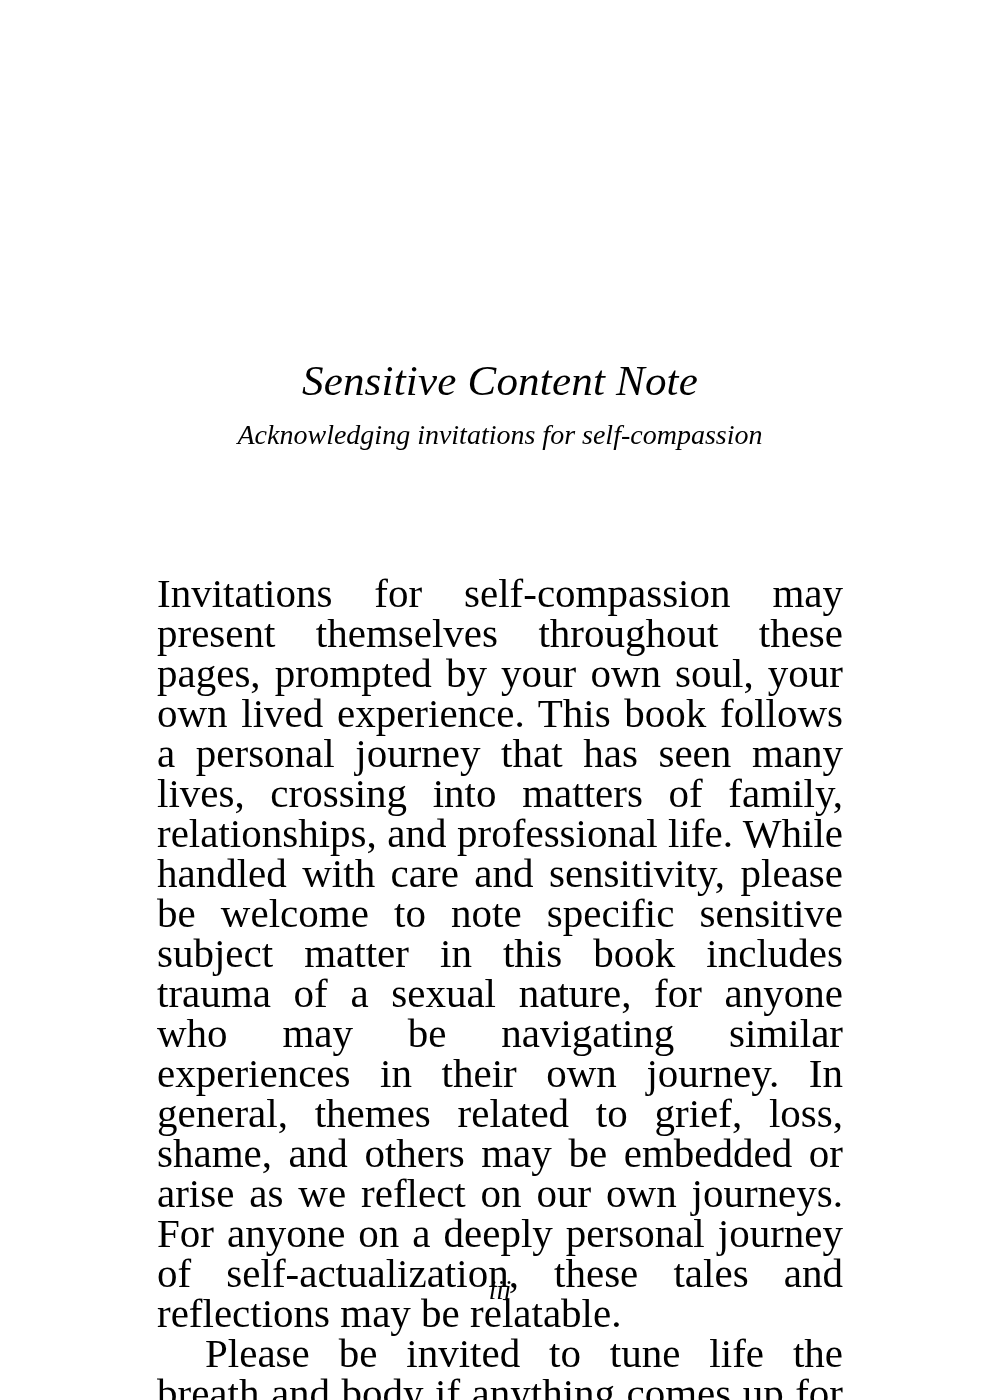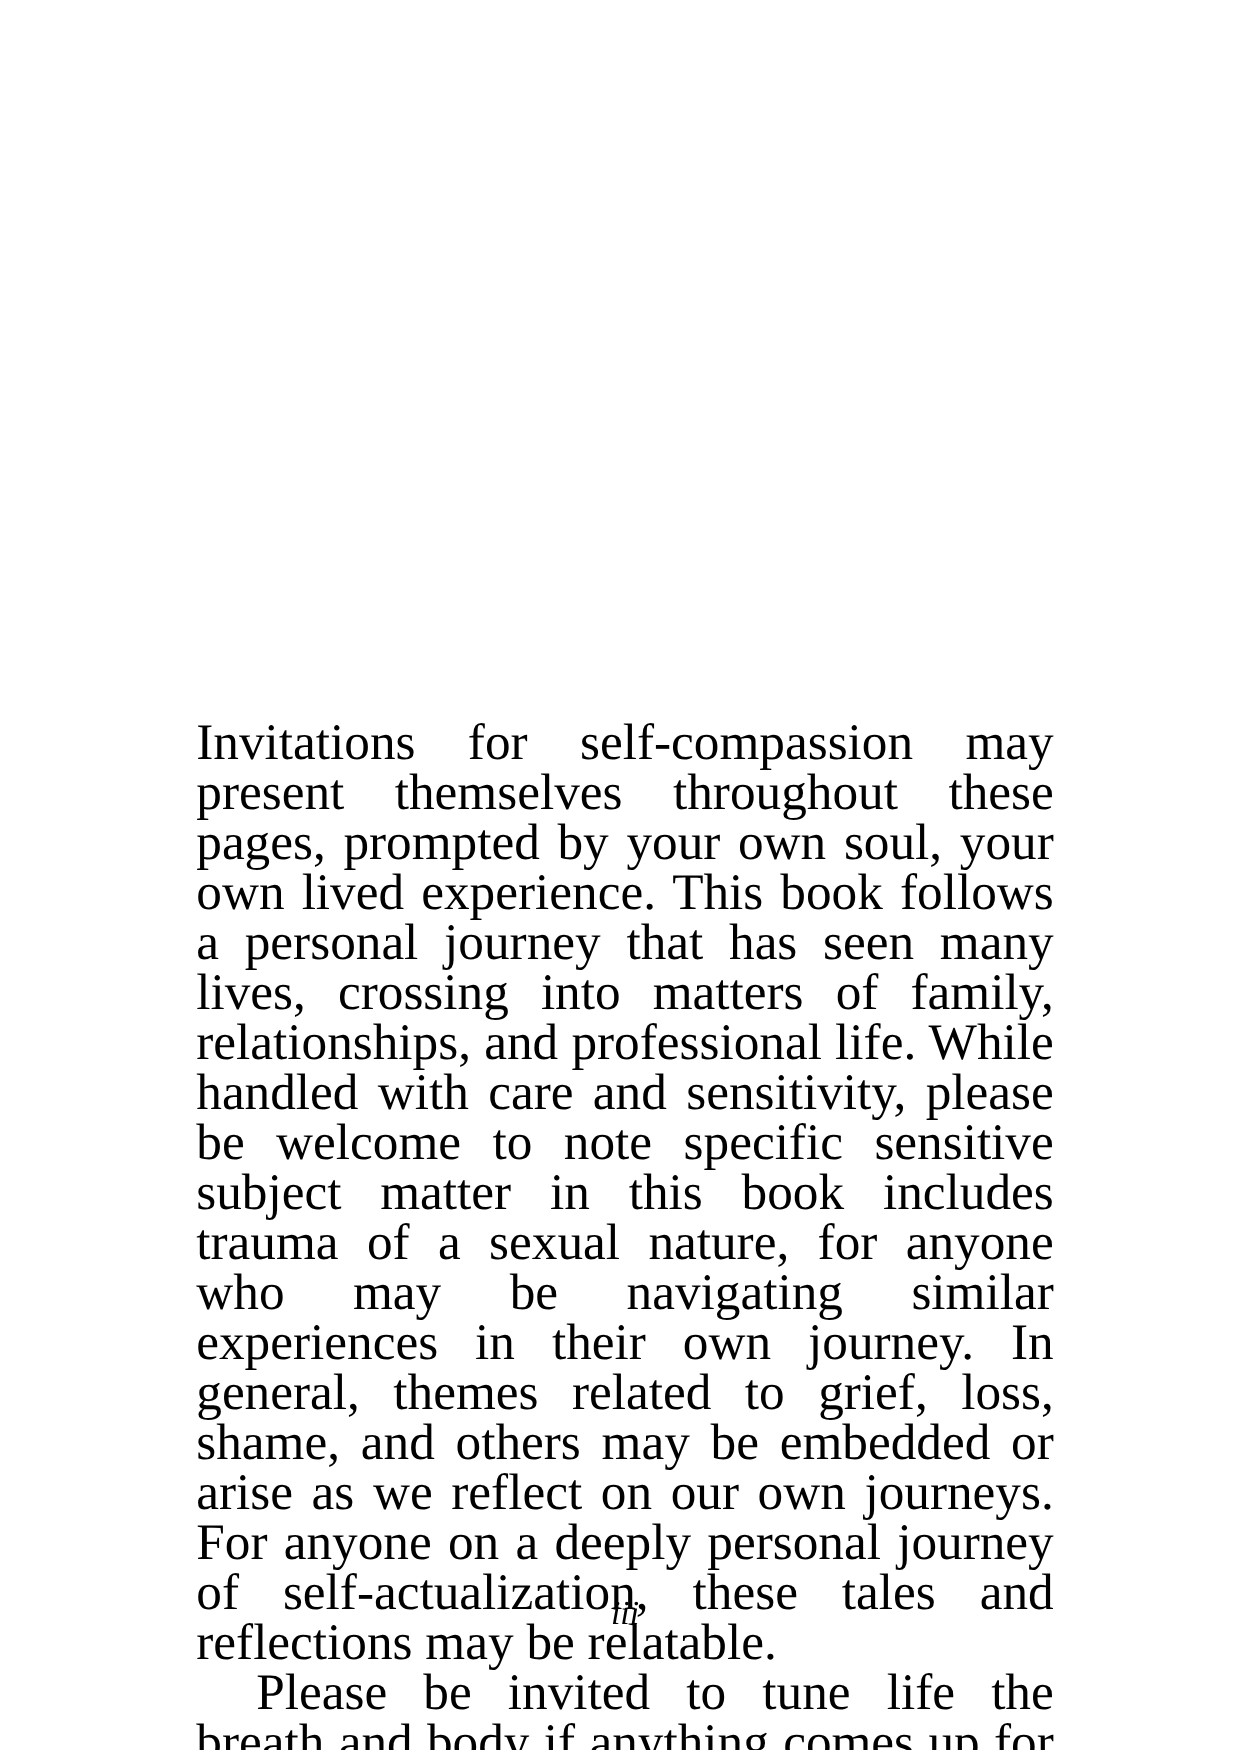--- a/index.html
+++ b/index.html
@@ -84,20 +84,24 @@
     font-size: 27px;
     line-height: 24px;
     color: #000000;
   }
 </style>
 </head>
 <body>
 
 <div class="page">
 
+  <div class="heading-block">
+    <h1 class="doc-title">Sensitive Content Note</h1>
+    <h2 class="doc-subtitle">Acknowledging invitations for self-compassion</h2>
+  </div>
 
   <div class="body-block">
     <p class="body-para">Invitations for self-compassion may present themselves throughout these pages, prompted by your own soul, your own lived experience. This book follows a personal journey that has seen many lives, crossing into matters of family, relationships, and professional life. While handled with care and sensitivity, please be welcome to note specific sensitive subject matter in this book includes trauma of a sexual nature, for anyone who may be navigating similar experiences in their own journey. In general, themes related to grief, loss, shame, and others may be embedded or arise as we reflect on our own journeys. For anyone on a deeply personal journey of self-actualization, these tales and reflections may be relatable.</p>
     <p class="body-para indented tail">Please be invited to tune life the breath and body if anything comes up for you while reading; may we find</p>
   </div>
 
   <div class="folio">iii</div>
 
 </div>
 

